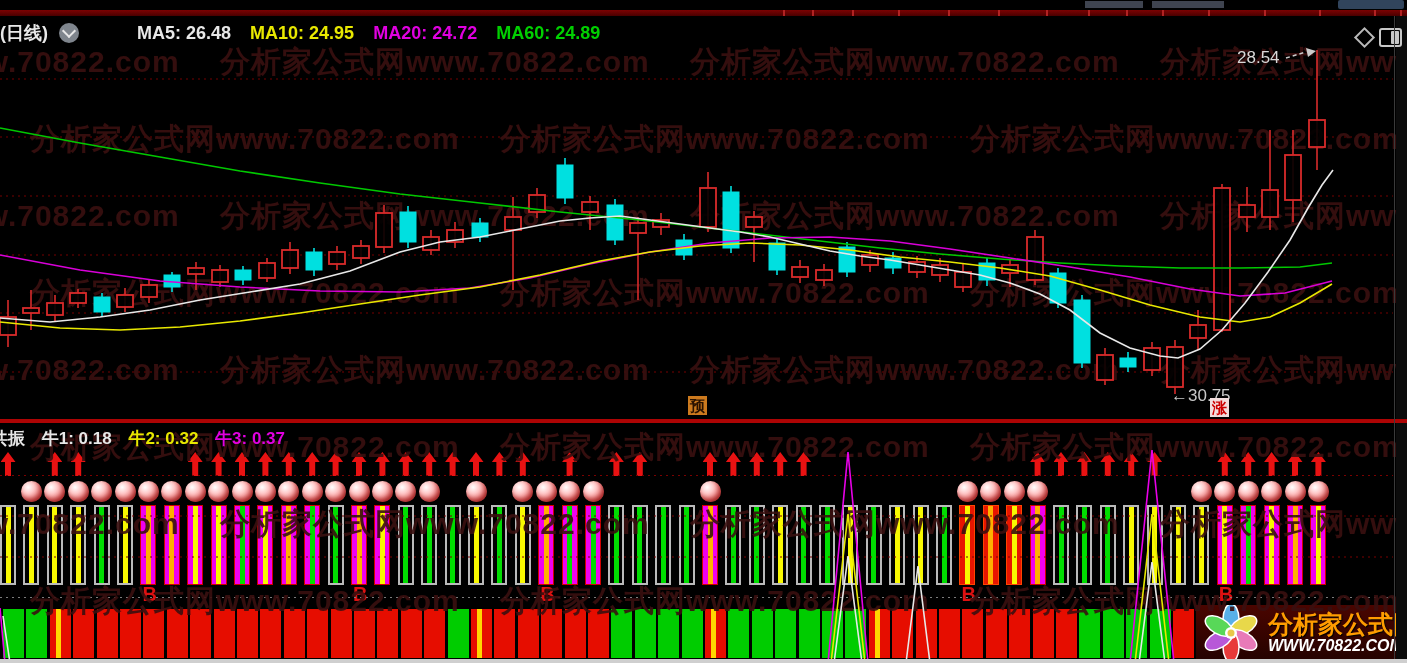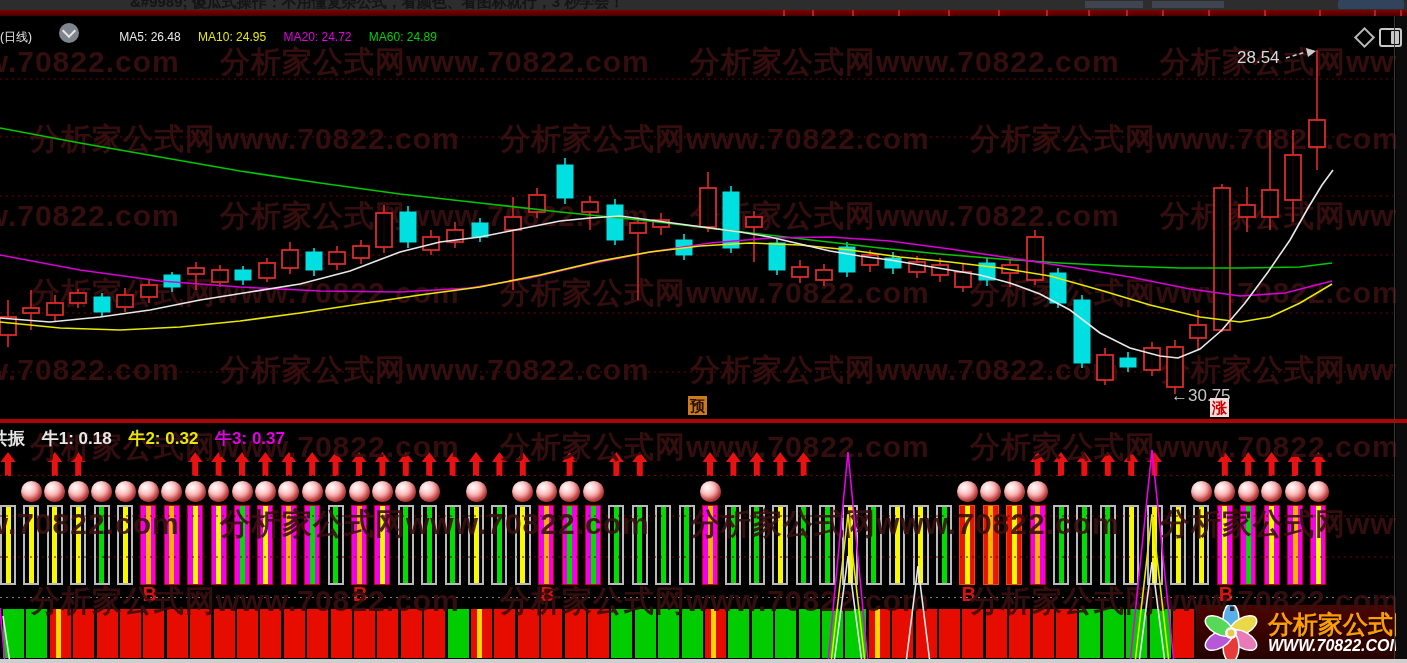--- a/index.html
+++ b/index.html
@@ -7,21 +7,21 @@
          font-family:"Liberation Sans","DejaVu Sans",sans-serif;}
   .abs{position:absolute;}
   
   #topstrip{left:0;top:0;width:1407px;height:10px;background:#2d2d2d;z-index:6;overflow:hidden;}
   #topstrip .t{position:absolute;left:130px;top:-7px;font-size:15px;color:#141414;white-space:nowrap;font-weight:bold;}
   #topbtn{left:1338px;top:0;width:66px;height:9px;background:#31445c;border-radius:2px;z-index:7;}
   .blob{position:absolute;top:1px;height:7px;background:#3f4450;z-index:7;}
   #redband{left:0;top:10px;width:1407px;height:6px;background:linear-gradient(#7c0202,#4a0000);z-index:6;}
   .tick{position:absolute;top:10px;width:2px;height:6px;background:#b22222;z-index:7;}
   
-  #chead{left:0;top:21px;height:24px;z-index:6;white-space:nowrap;font-size:12px;font-weight:normal;margin-top:8px;}
+  #chead{left:0;top:21px;height:24px;z-index:6;white-space:nowrap;font-size:18px;font-weight:bold;}
   #chead span{margin-right:14px;}
   .chev-circle{position:absolute;left:59px;top:23px;width:20px;height:20px;border-radius:50%;background:#7f858d;z-index:6;}
   .chev{width:8px;height:8px;border-right:2px solid #e8e8e8;border-bottom:2px solid #e8e8e8;
         transform:rotate(45deg);margin:3px auto 0;}
   .ico-diamond{left:1357px;top:30px;width:11px;height:11px;border:2px solid #b8b8b8;transform:rotate(45deg);z-index:6;}
   .ico-split{left:1379px;top:28px;width:19px;height:15px;border:2px solid #c8c8c8;border-radius:3px;z-index:6;}
   .ico-split i{position:absolute;right:1px;top:1px;bottom:1px;width:8px;background:#c8c8c8;border-radius:1px;}
   
   #sep{left:0;top:419px;width:1407px;height:4px;background:#ad0404;z-index:6;}
   #rframe{left:1394px;top:16px;width:1px;height:647px;background:#3a3a3a;z-index:6;}
@@ -551,23 +551,20 @@
       <div class="ball" style="left: 1261.1px;"></div>
       <div class="ball" style="left: 1284.5px;"></div>
       <div class="ball" style="left: 1307.9px;"></div>
       <div class="bmark" style="left: 142.4px;">B</div>
       <div class="bmark" style="left: 353px;">B</div>
       <div class="bmark" style="left: 540.2px;">B</div>
       <div class="bmark" style="left: 961.4px;">B</div>
       <div class="bmark" style="left: 1218.8px;">B</div>
     </div>
 
-  <div id="topstrip" class="abs">
-    <div class="t">&amp;#9989; 傻瓜式操作：不用懂复杂公式，看颜色、看图标就行，3 秒学会！</div>
-  </div>
   <div id="topbtn" class="abs"></div>
   <div class="blob" style="left:1085px;width:58px;"></div>
   <div class="blob" style="left:1152px;width:72px;"></div>
   <div id="redband" class="abs"></div>
   <div id="ticks">
       <div class="tick" style="left: 783px;"></div>
       <div class="tick" style="left: 812px;"></div>
       <div class="tick" style="left: 852px;"></div>
       <div class="tick" style="left: 898px;"></div>
       <div class="tick" style="left: 948px;"></div>

